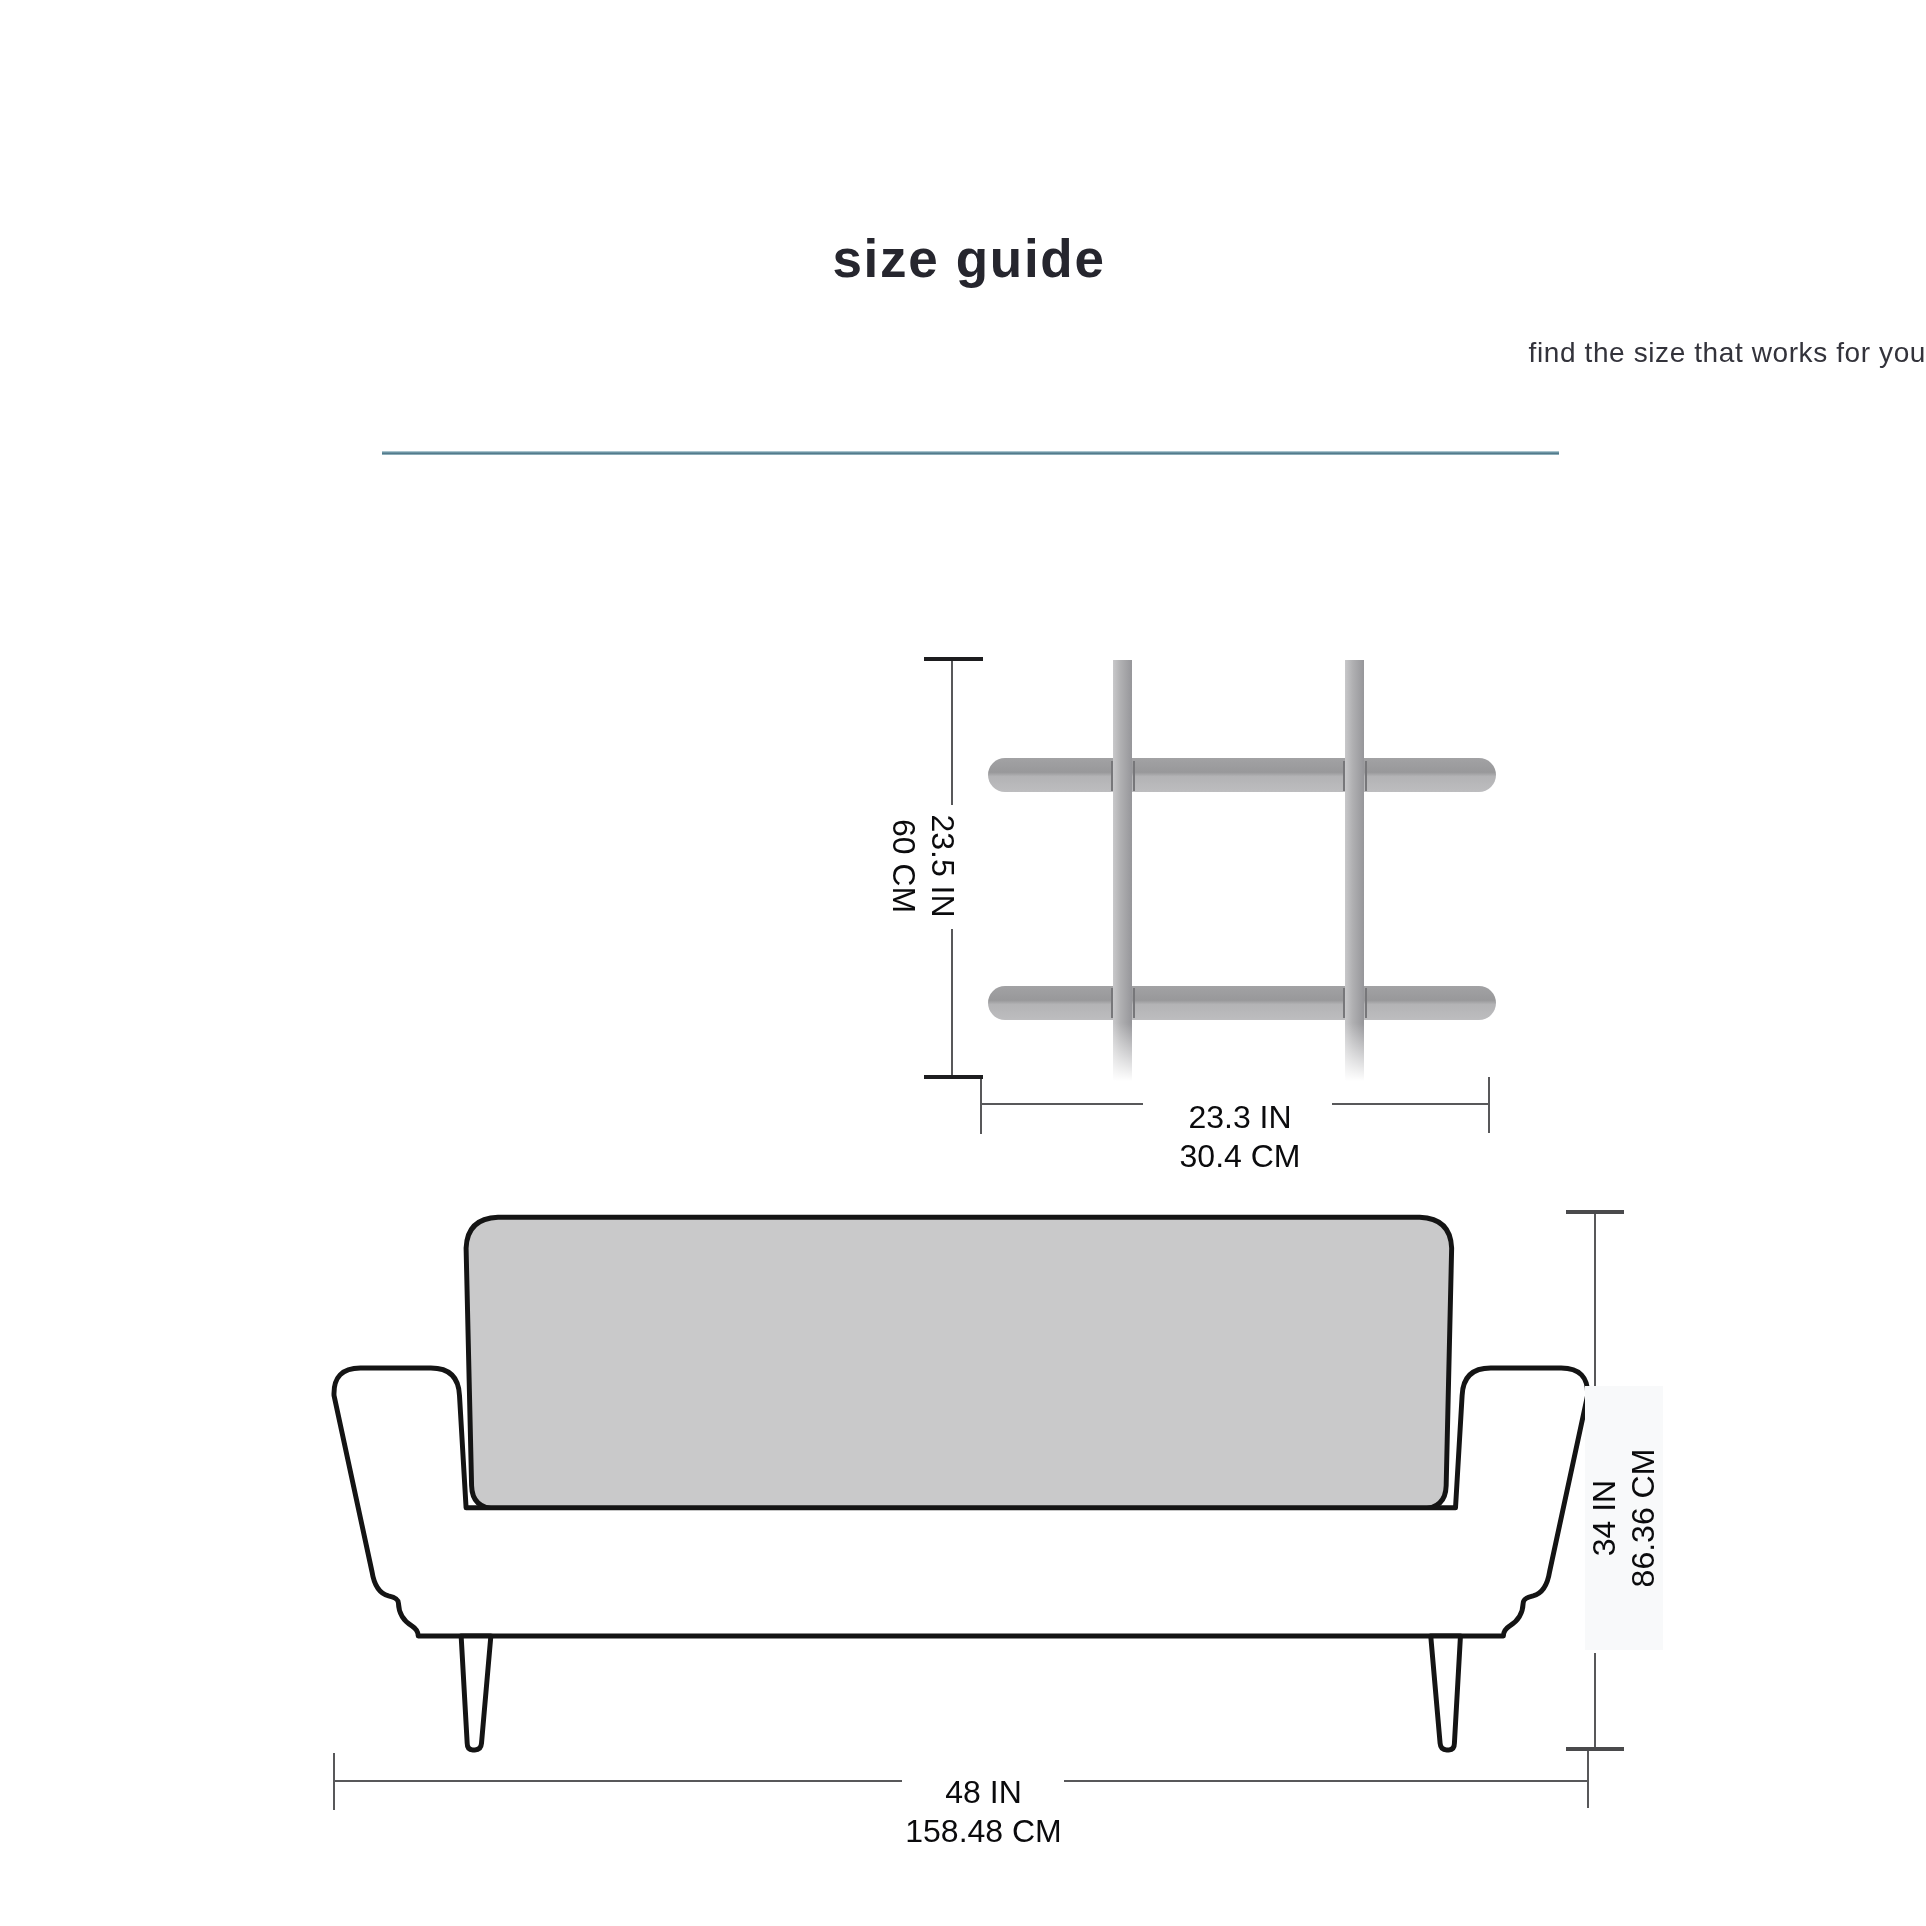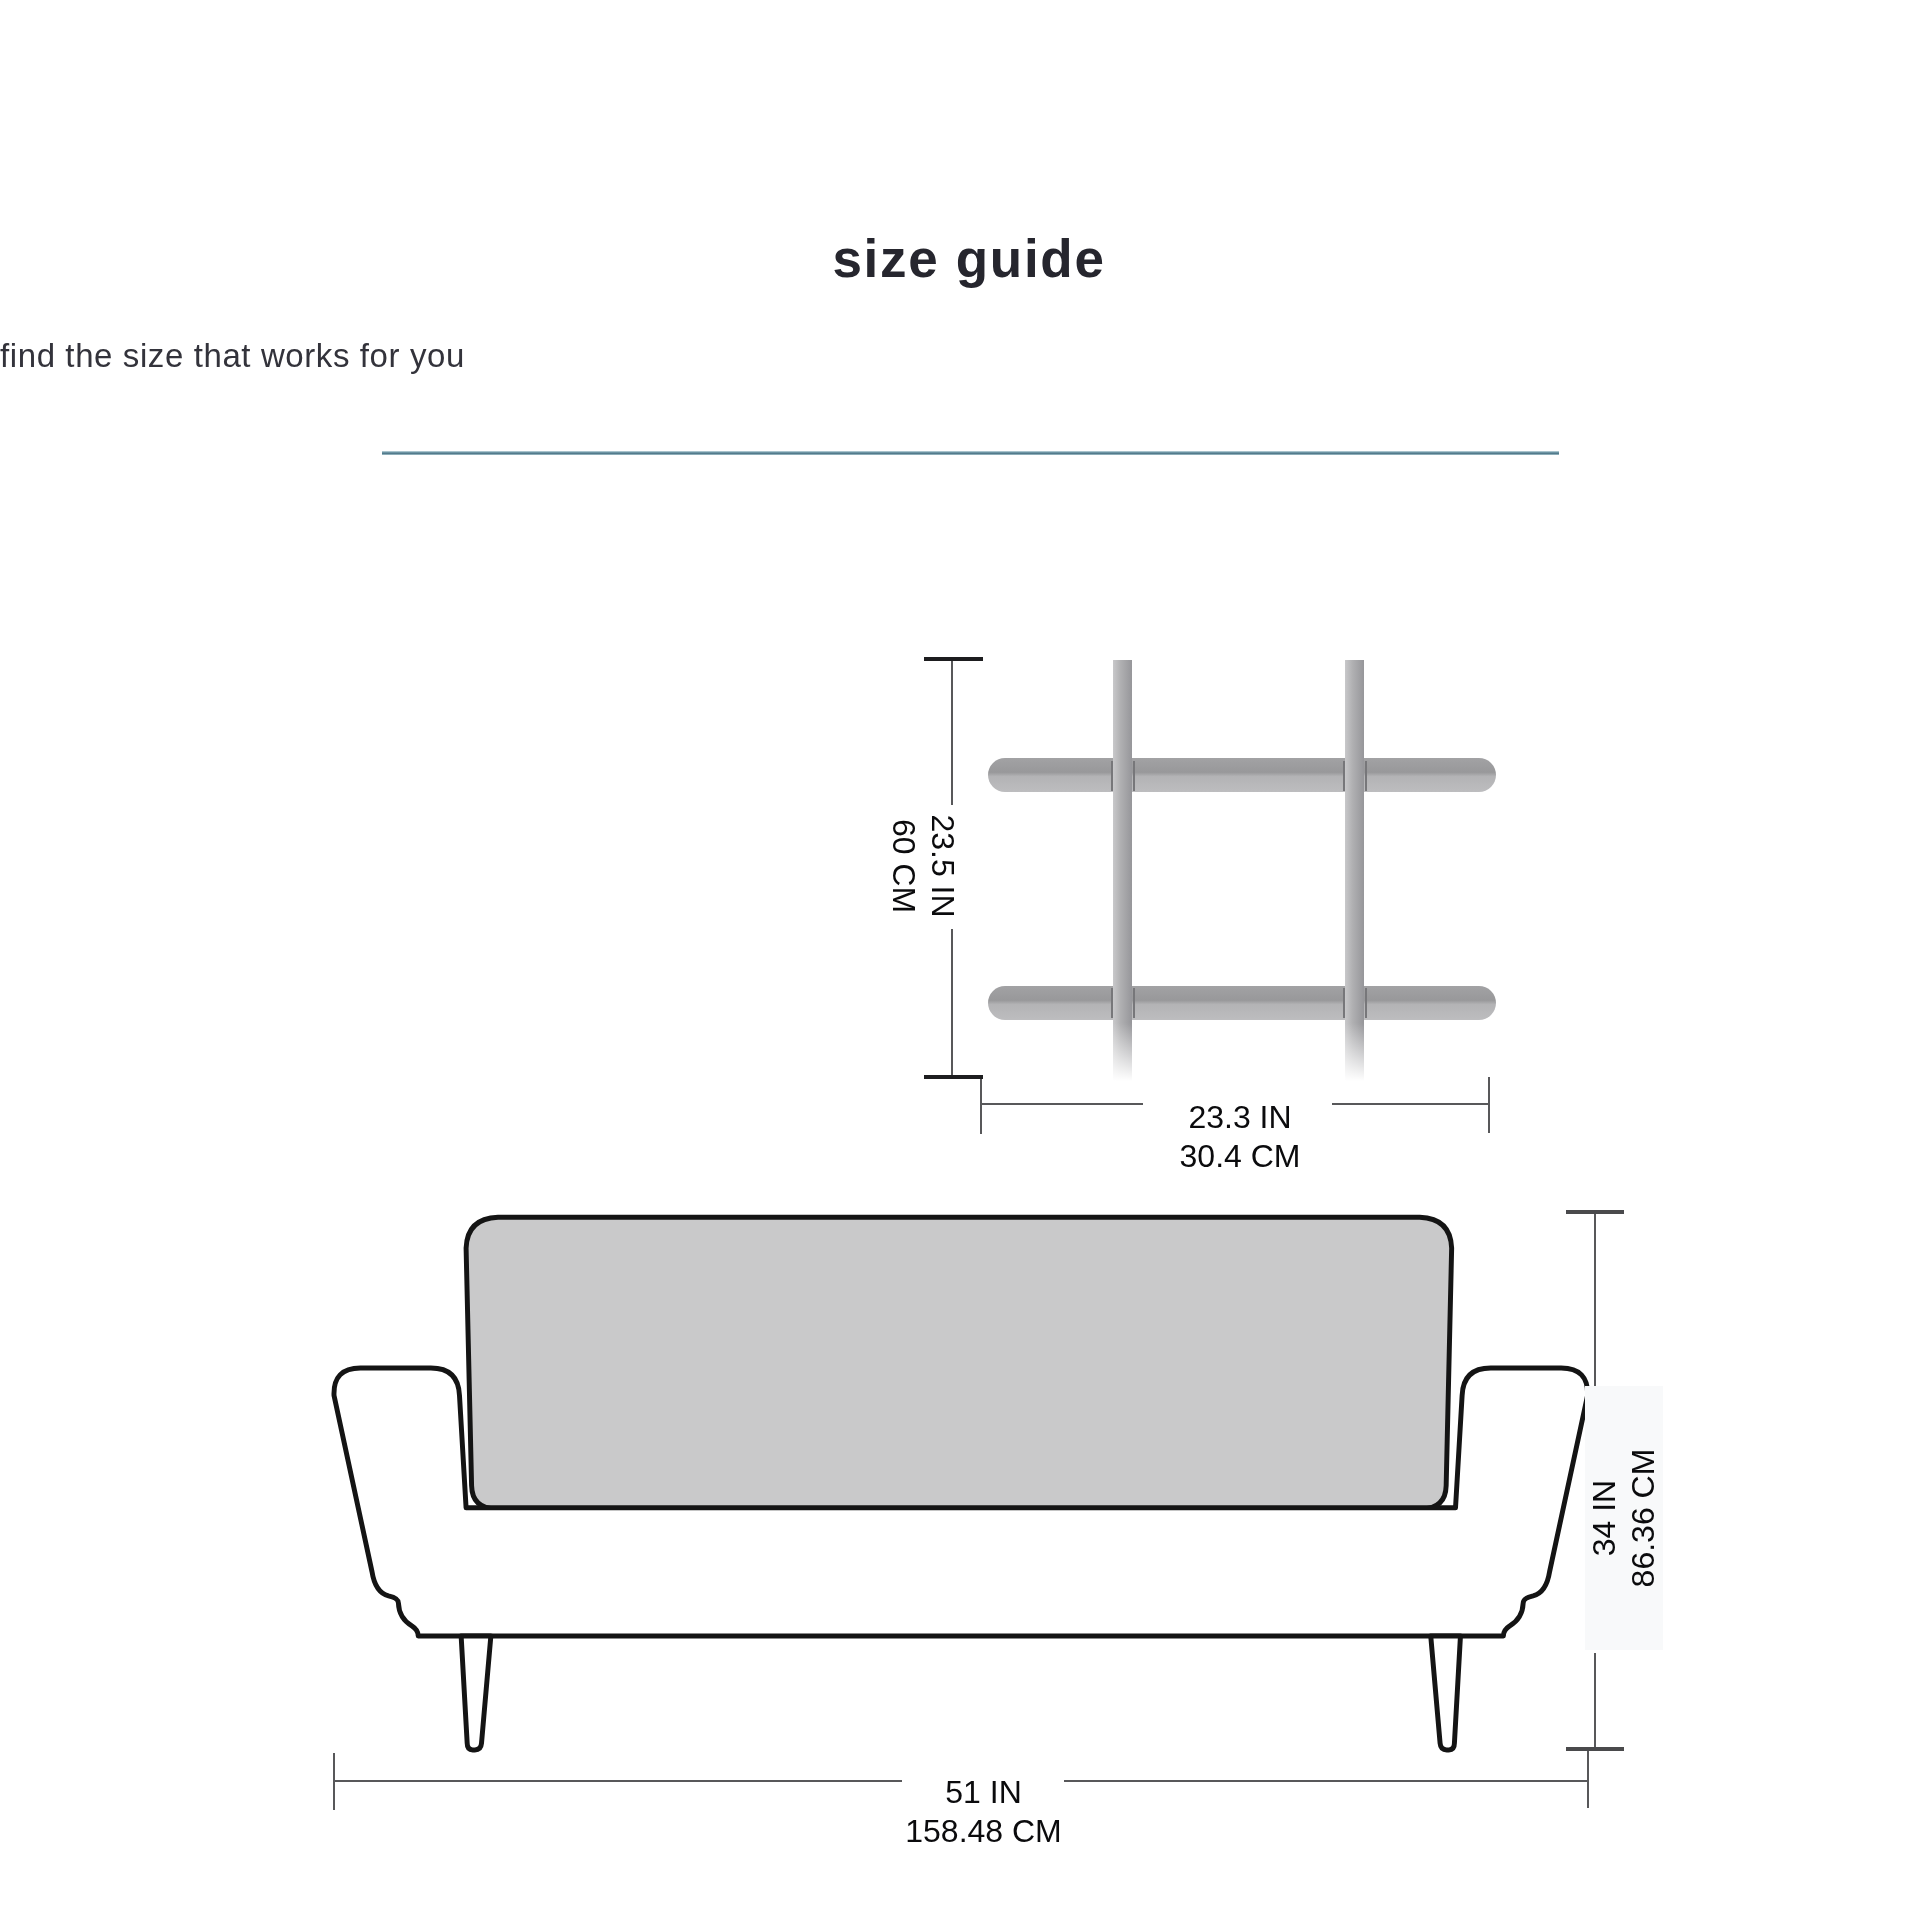--- a/index.html
+++ b/index.html
@@ -3,21 +3,21 @@
 <meta charset="utf-8">
 <style>
   html,body{margin:0;padding:0;background:#ffffff;}
   body{width:1926px;height:1926px;position:relative;font-family:"Liberation Sans",sans-serif;overflow:hidden;}
 
   .abs{position:absolute;}
 
   
   .page-title{left:12px;right:0;top:228px;text-align:center;font-size:53px;font-weight:600;
     letter-spacing:1.7px;color:#26262e;}
-  .page-subtitle{left:0;right:0;top:337px;text-align:left;font-size:33px;font-weight:400;
+  .page-subtitle{left:0;right:0;top:337px;text-align:right;font-size:28px;font-weight:400;
     letter-spacing:0.6px;color:#33333b;}
   .divider{left:382px;top:451px;width:1177px;height:3.9px;
     background:linear-gradient(180deg,#c8dbe1 0%,#6b93a3 38%,#527a8b 62%,#a9c6cf 100%);}
 
   
   .shelf-board{left:988px;width:508px;height:34px;border-radius:17.6px;
     background:linear-gradient(180deg,#a2a2a4 0%,#98989a 42%,#b3b3b5 54%,#bdbdbf 100%);}
   .board-top{top:758px;}
   .board-bottom{top:986px;}
   .shelf-strap{top:660px;width:19px;height:426px;
@@ -117,17 +117,17 @@
   <div class="abs dim-line-v" style="left:1594px;top:1653px;height:96px;"></div>
   <div class="abs dim-cap-soft" style="left:1566px;top:1747px;width:58px;"></div>
 </div>
 
 <div>
   <div class="abs dim-tick" style="left:333px;top:1753px;height:57px;"></div>
   <div class="abs dim-line-h" style="left:335px;top:1780px;width:567px;"></div>
   <div class="abs dim-line-h" style="left:1064px;top:1780px;width:524px;"></div>
   <div class="abs dim-tick" style="left:1587px;top:1751px;height:57px;"></div>
   <div class="abs dim-label" style="left:846px;top:1773px;width:275px;">
-    <div>51 IN</div>
+    <div>48 IN</div>
     <div>158.48 CM</div>
   </div>
 </div>
 
 
 </body></html>

